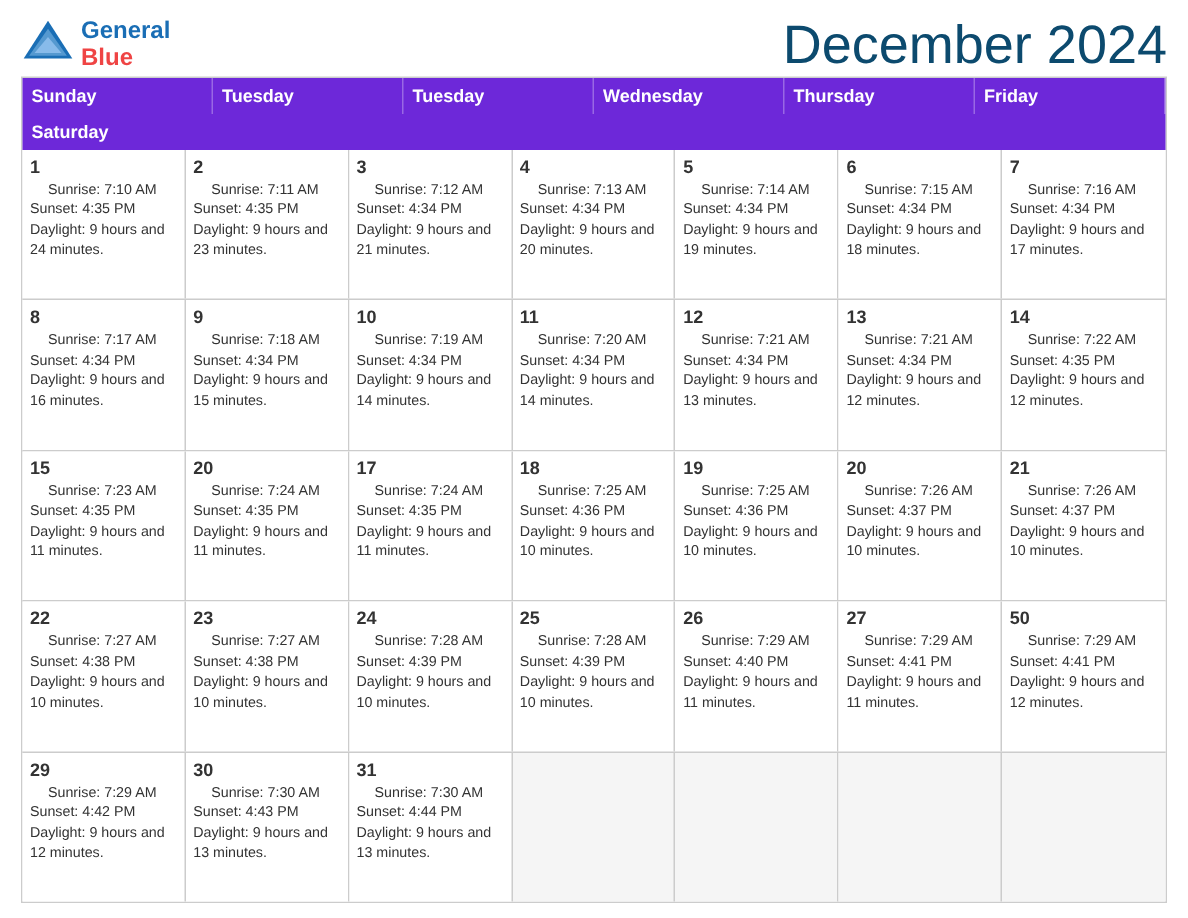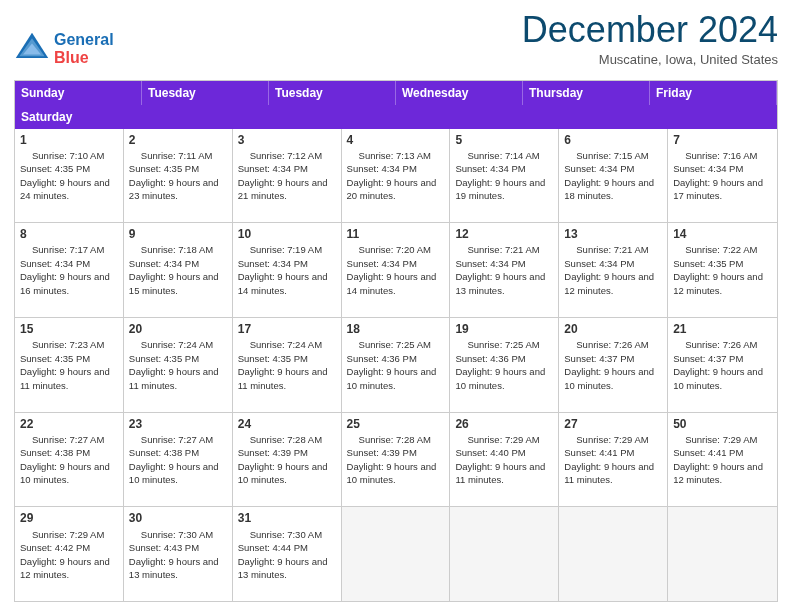--- a/index.html
+++ b/index.html
@@ -14,22 +14,22 @@
     .page {
       width: 792px;
       height: 612px;
       padding: 10px 14px 10px 14px;
       display: flex;
       flex-direction: column;
     }
     .header {
       display: flex;
       justify-content: space-between;
-      align-items: flex-end;
-      margin-bottom: 13px;
+      align-items: center;
+      margin-bottom: 1px;
       gap: 20px;
     }
     .logo {
       display: flex;
       align-items: center;
       gap: 4px;
     }
     .logo-text {
       font-size: 16px;
       font-weight: bold;
@@ -122,21 +122,20 @@
         <polygon points="20,8 34,28 6,28" fill="#5599d0"></polygon>
         <polygon points="20,14 30,26 10,26" fill="#88bbea"></polygon>
       </svg>
       <div class="logo-text">
         <div><span>General</span></div>
         <div><span style="color:#ef4444;font-weight:bold;">Blue</span></div>
       </div>
     </div>
     <div class="title-area">
       <div class="month-title">December 2024</div>
-      <div class="location">Muscatine, Iowa, United States</div>
     </div>
   </div>
 
   <div class="calendar">
     <div class="cal-header">
       <div class="cal-header-cell">Sunday</div>
       <div class="cal-header-cell">Tuesday</div>
       <div class="cal-header-cell">Tuesday</div>
       <div class="cal-header-cell">Wednesday</div>
       <div class="cal-header-cell">Thursday</div>

